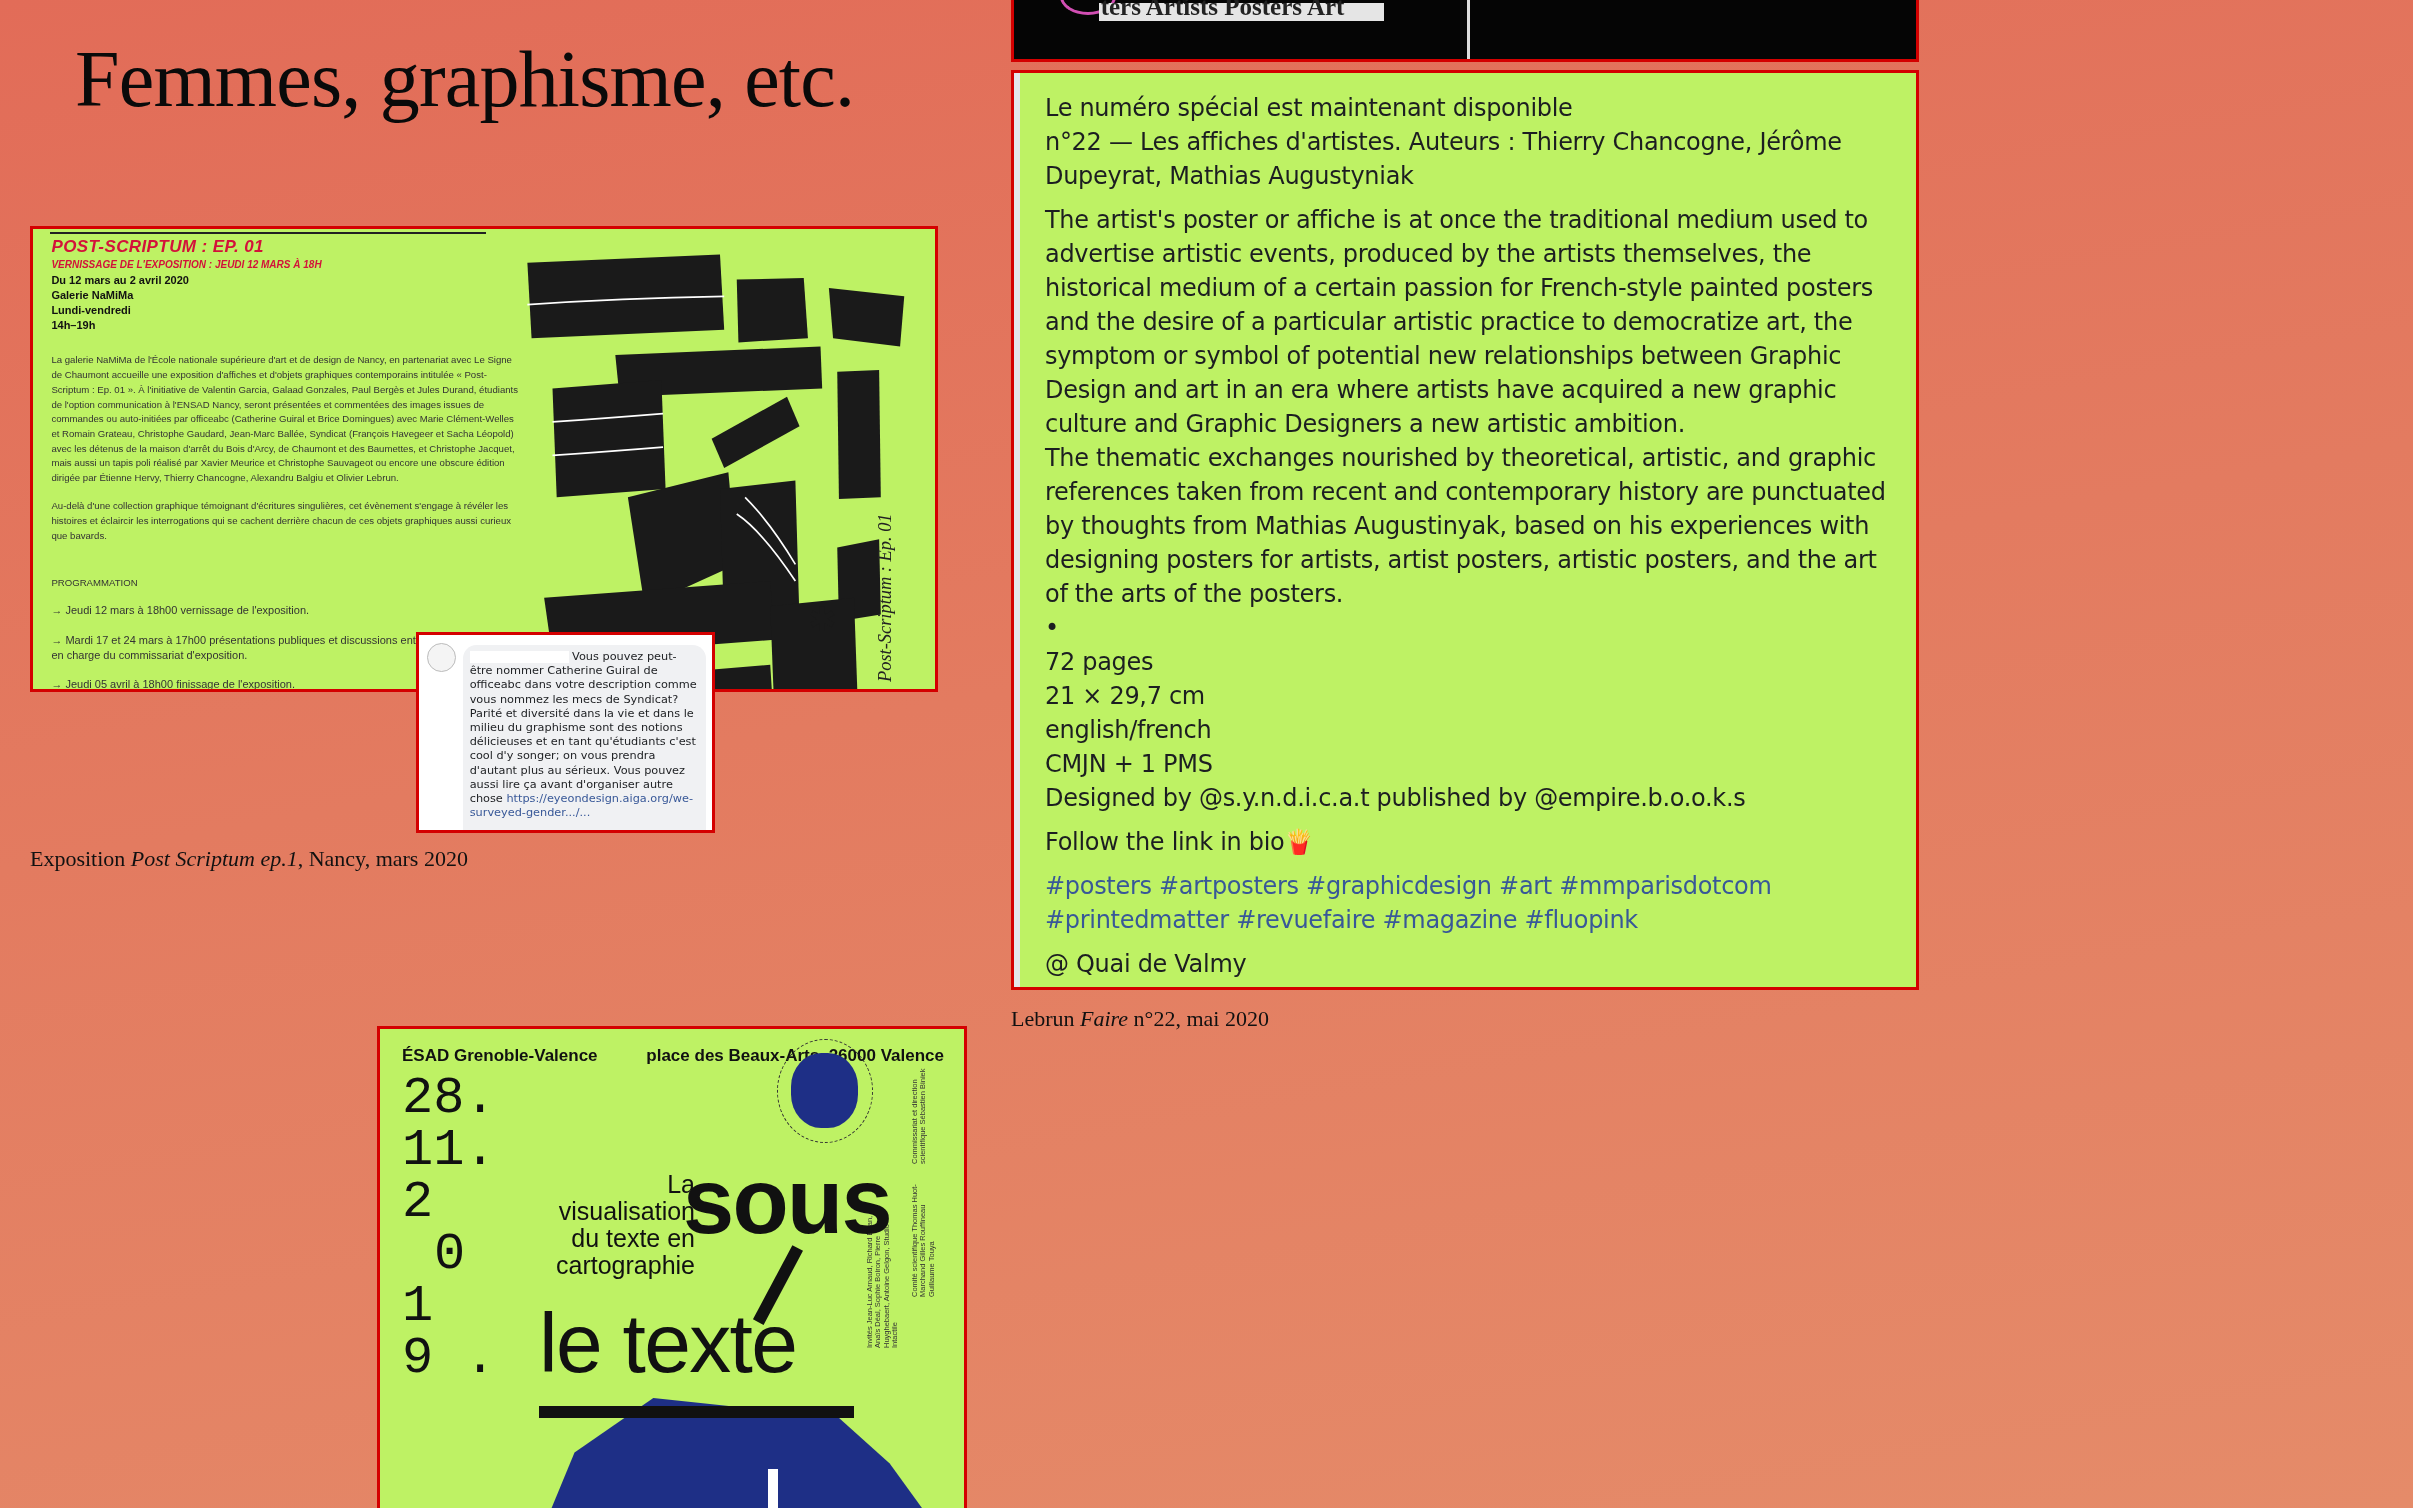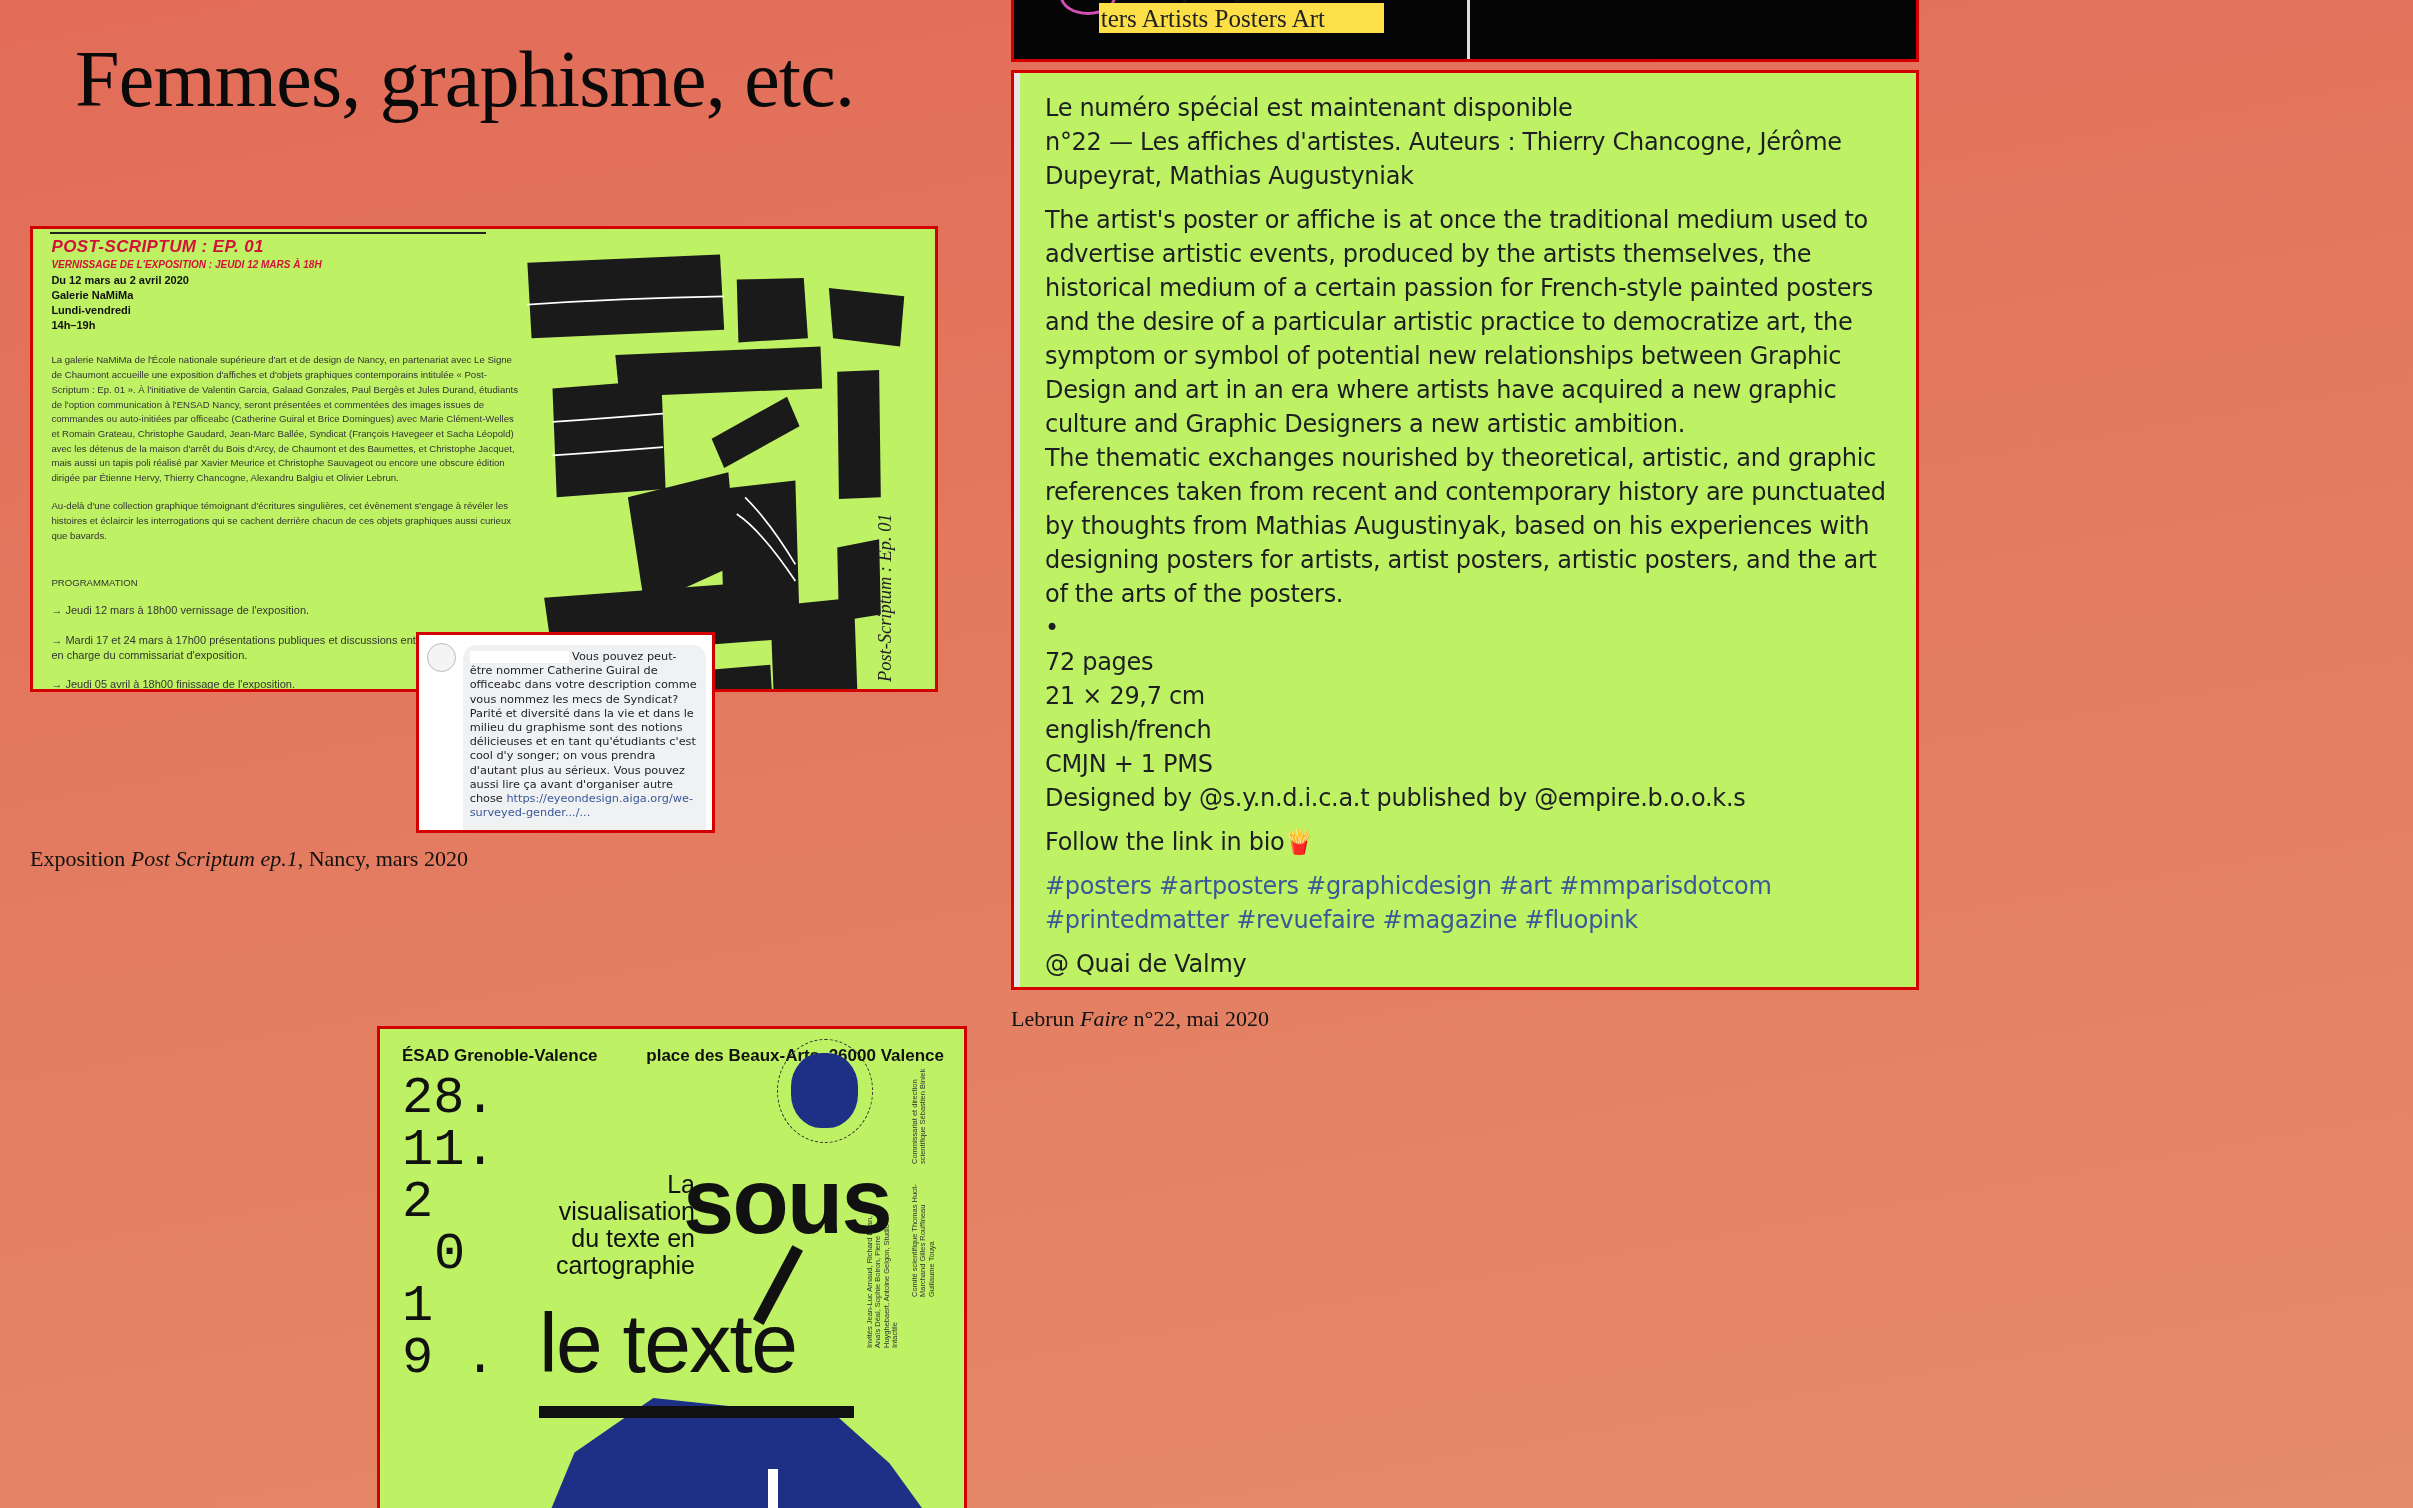--- a/index.html
+++ b/index.html
@@ -34,21 +34,21 @@
   
   #chat-frame { left:416px; top:632px; width:299px; height:201px; background:#fff; }
   .chat-avatar { position:absolute; left:8.4px; top:8.4px; width:27px; height:27px; border-radius:50%; border:0.8px solid #bbb; background:#f4f4f4; }
   .chat-bubble { position:absolute; left:44px; top:10px; width:243px; height:201px; background:#f0f1f3; border-radius:13.4px; padding:5px 6.7px; box-sizing:border-box; font-family:"DejaVu Sans", sans-serif; font-size:11.3px; line-height:14.2px; color:#1c1e21; }
   .chat-bubble .redact { display:inline-block; width:99px; height:11.7px; background:#fff; vertical-align:middle; margin-right:3.4px; }
   .chat-bubble a { color:#385898; text-decoration:none; }
 
   
   #faire-image { left:1011px; top:-8.4px; width:908px; height:70px; background:#050505; }
   .faire-split { position:absolute; left:453px; top:0; width:2.5px; height:100%; background:#ddd; }
-  .faire-strip { position:absolute; left:85px; top:8.4px; width:285px; height:30px; background:#fde047; }
+  .faire-strip { position:absolute; left:85px; top:8.4px; width:285px; height:18px; background:#e5e5e5;font-weight:bold; }
   .faire-strip span { position:absolute; left:1.7px; bottom:0; font-family:"Liberation Serif", serif; font-size:25px; color:#222; white-space:nowrap; }
   .faire-circ1 { position:absolute; left:46px; top:-17px; width:50px; height:34px; border:3.4px solid #d24fb4; border-radius:50%; border-top:none; }
   .faire-circ2 { position:absolute; left:168px; top:-17px; width:50px; height:34px; border:4.2px solid #111; border-radius:50%; border-top:none; }
 
   
   #faire-post { left:1011px; top:70px; width:908px; height:920px; }
   #faire-post .edge { position:absolute; left:0; top:0; width:5.9px; height:100%; background:#e4e6ea; }
   .fp { position:absolute; left:31px; top:18.4px; width:855px; font-family:"DejaVu Sans", sans-serif; font-size:24px; line-height:34px; color:#1c1e21; letter-spacing:-0.3px; }
   .fp p { margin:0; }
   .fp .gap { margin-top:10px; }

